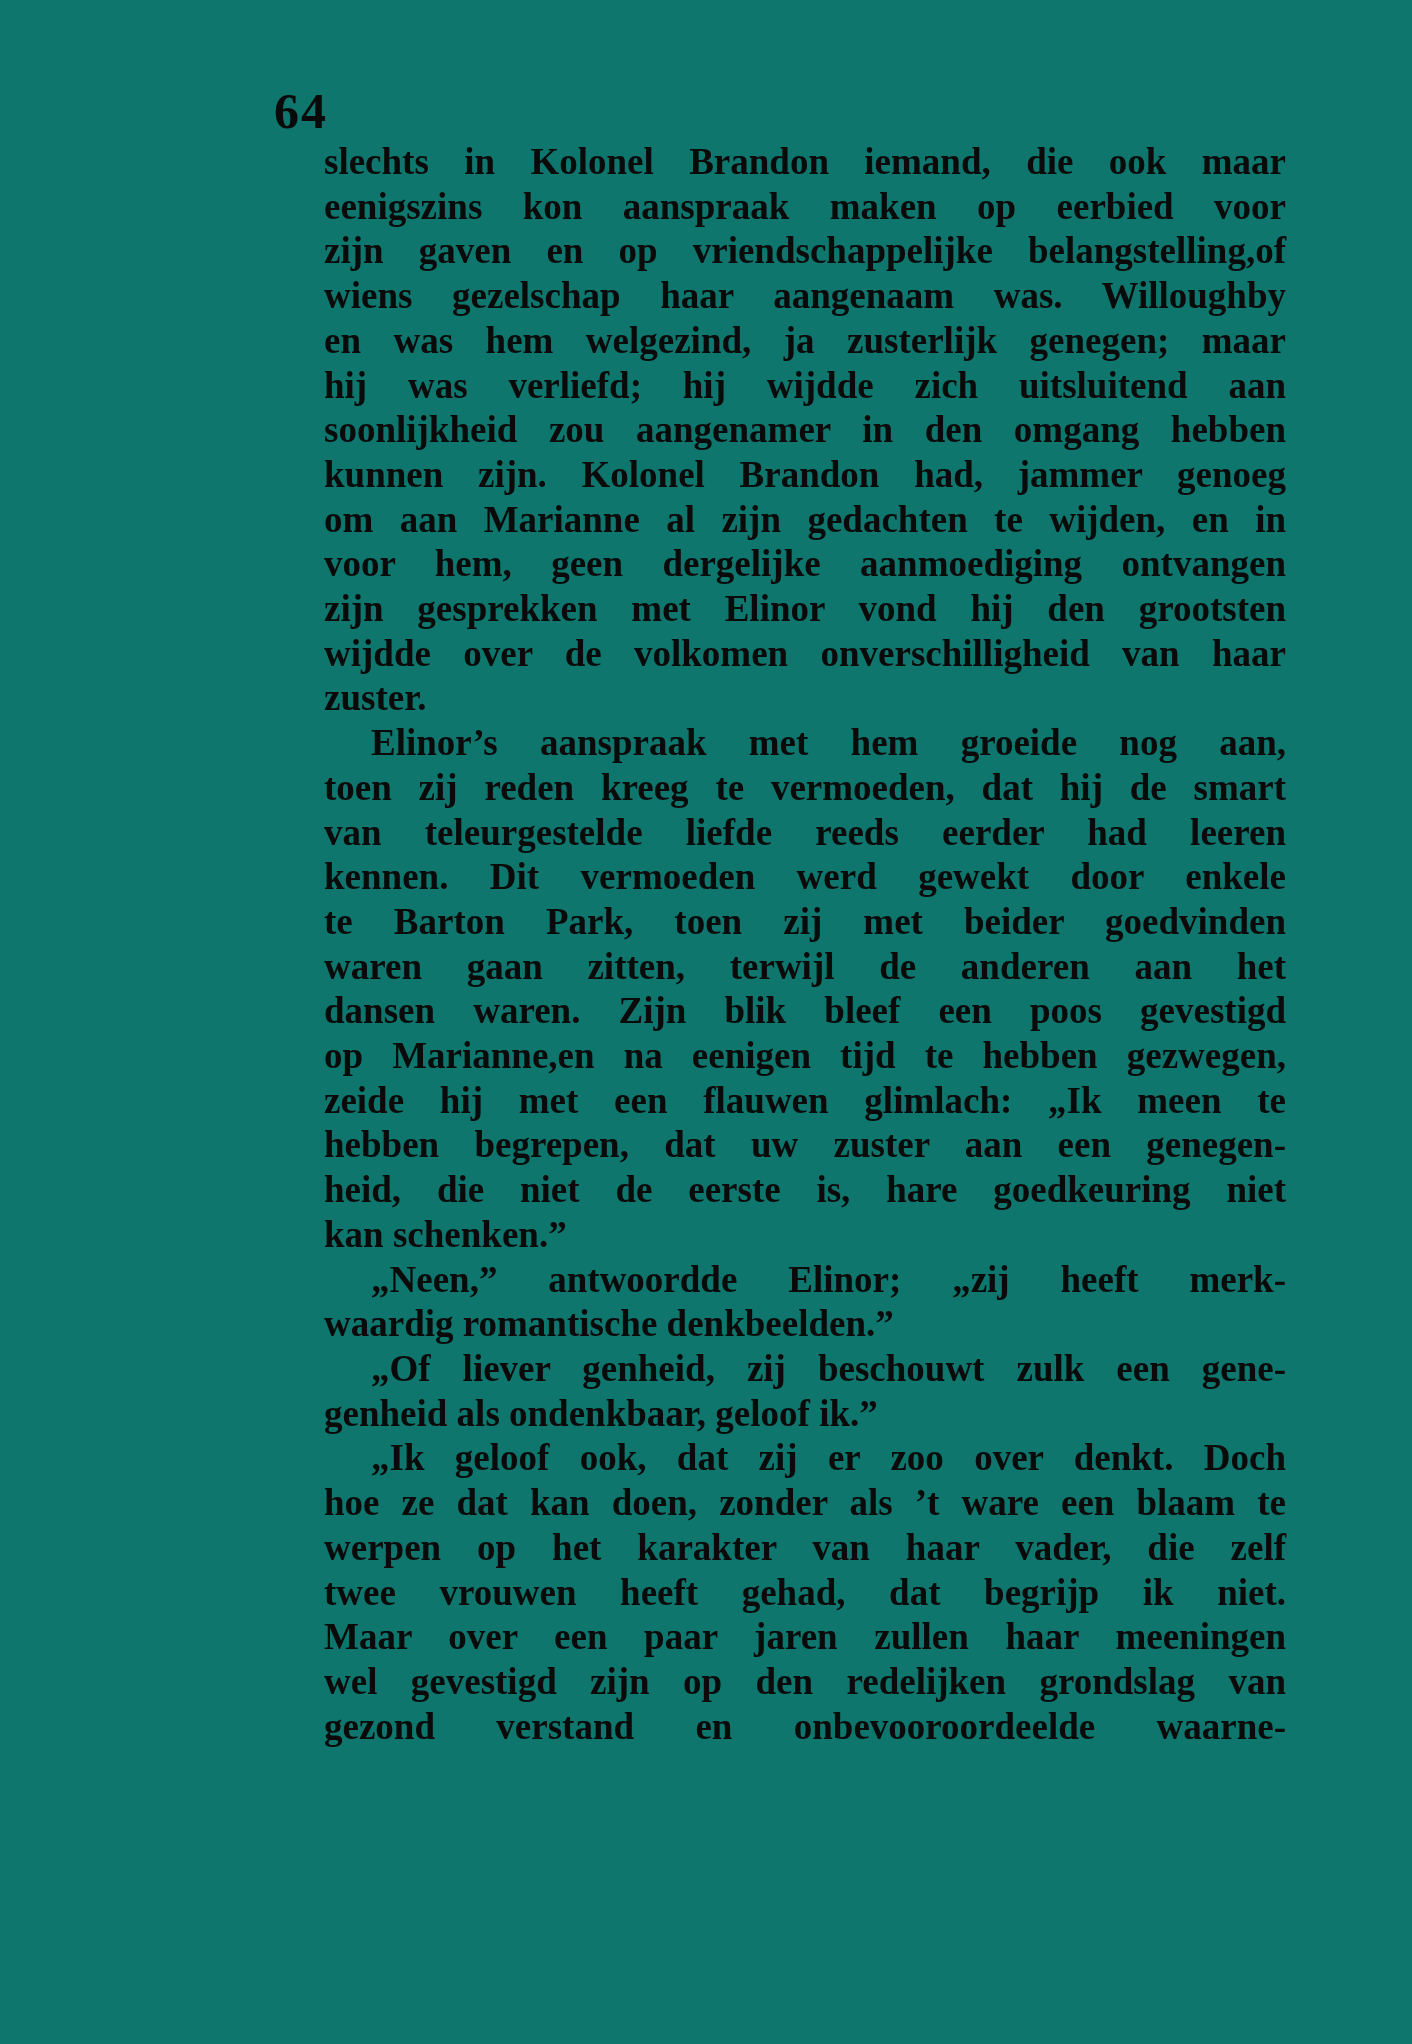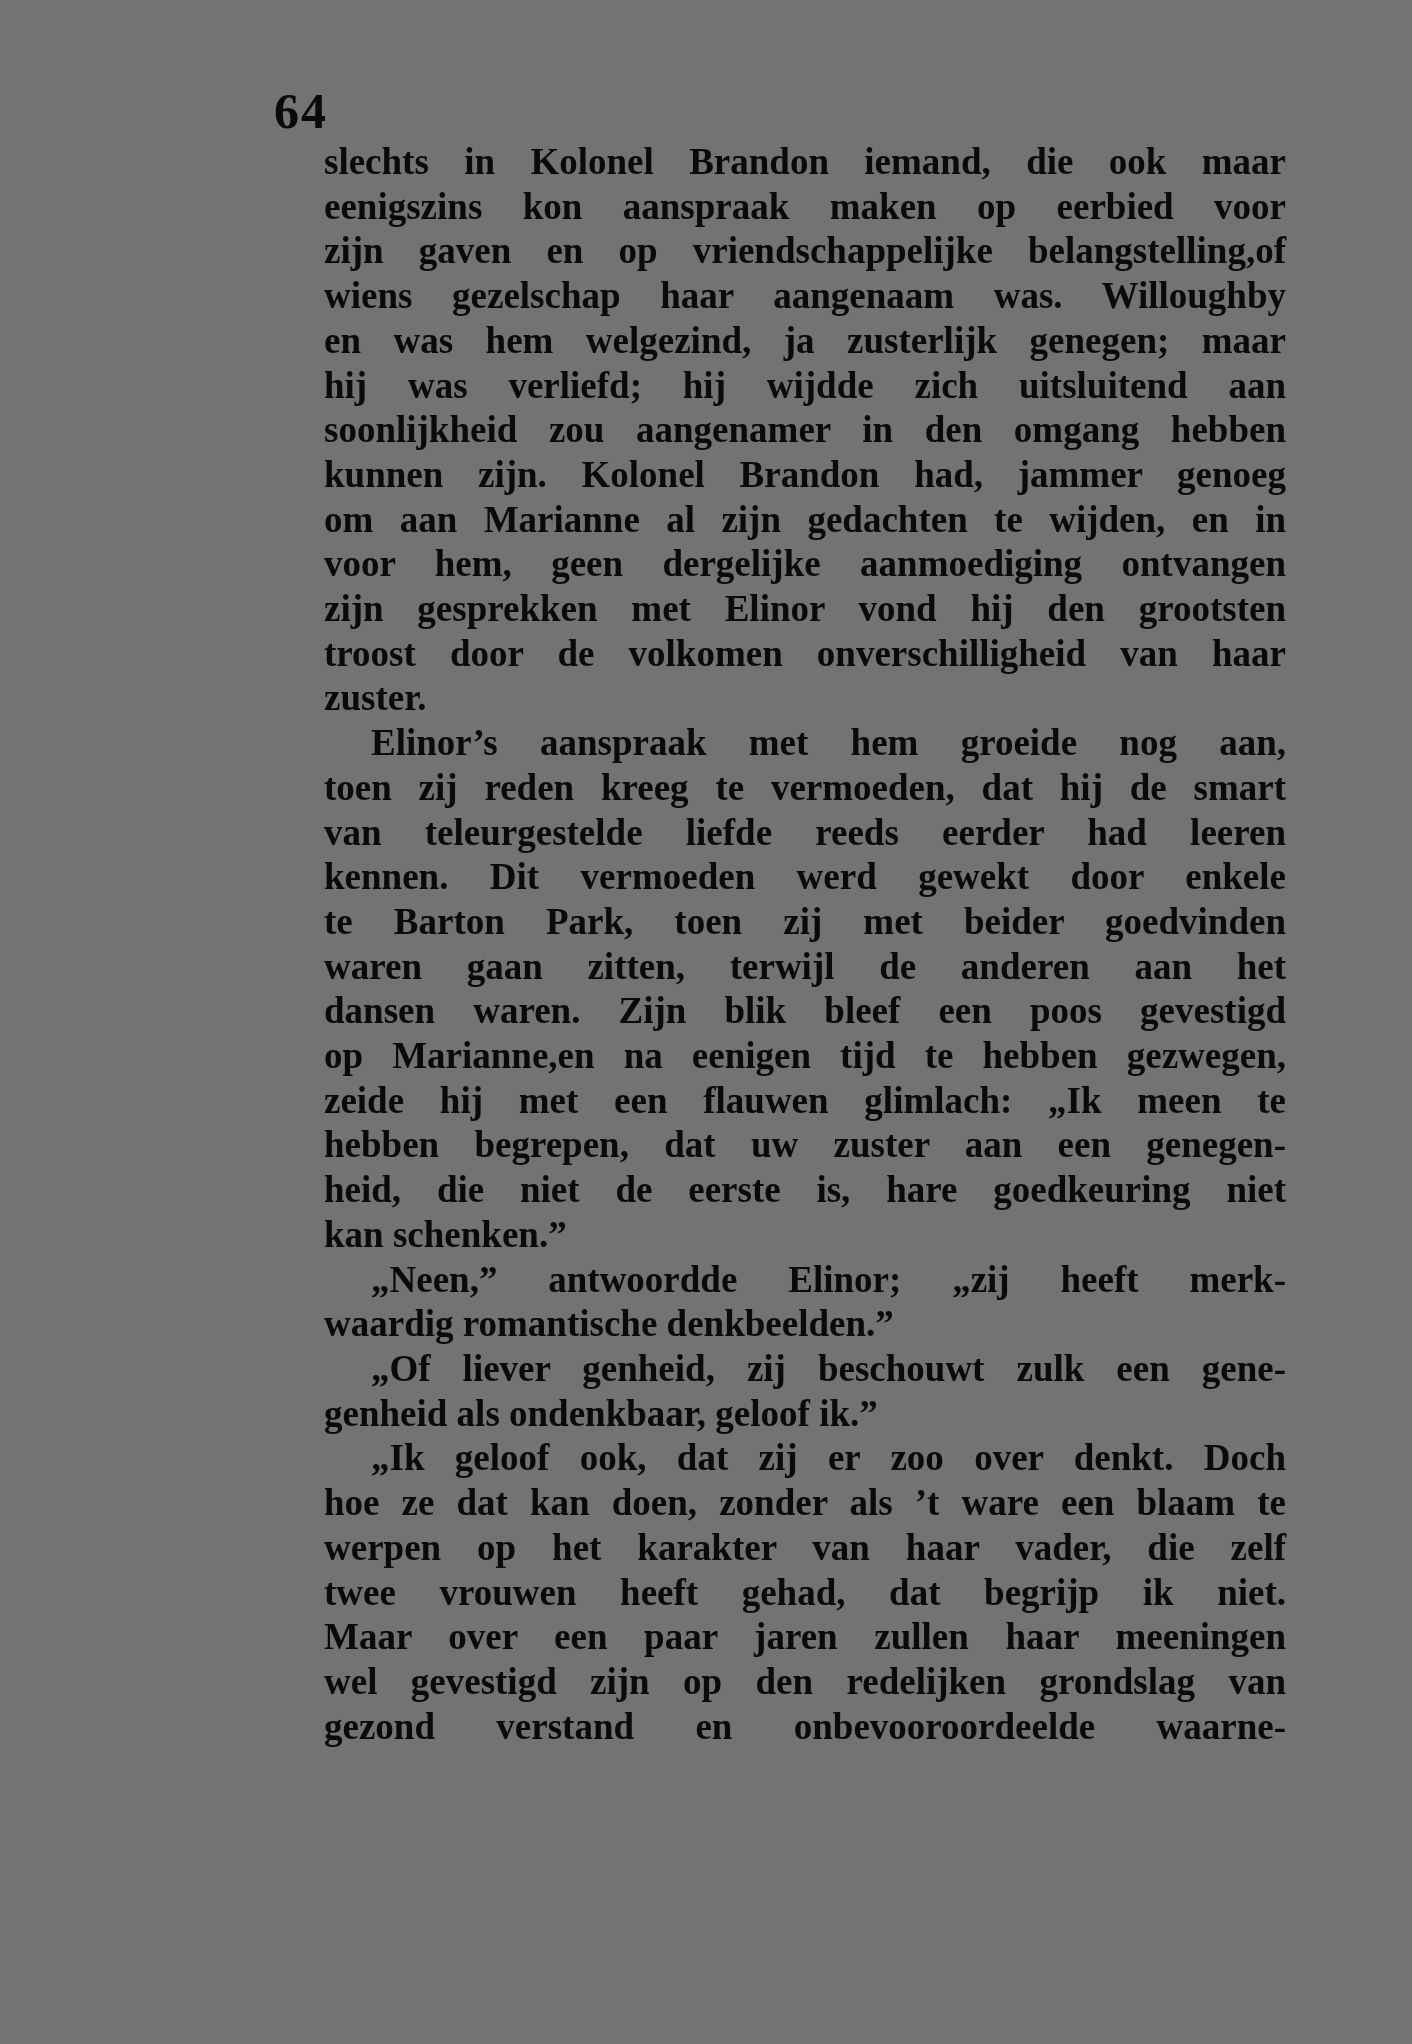--- a/index.html
+++ b/index.html
@@ -4,21 +4,21 @@
 <style>
   html, body {
     margin: 0;
     padding: 0;
     background: #ffffff;
   }
   .page {
     position: relative;
     width: 1412px;
     height: 2044px;
-    background: #737373;
+    background: #0f766e;
     overflow: hidden;
     font-family: "Liberation Serif", "DejaVu Serif", serif;
     color: #0a0a0a;
   }
   .page-number {
     position: absolute;
     left: 274px;
     top: 86px;
     font-size: 50px;
     font-weight: 700;
@@ -64,21 +64,21 @@
         <div class="line">eenigszins kon aanspraak maken op eerbied voor</div>
         <div class="line">zijn gaven en op vriendschappelijke belangstelling,of</div>
         <div class="line">wiens gezelschap haar aangenaam was. Willoughby</div>
         <div class="line">en was hem welgezind, ja zusterlijk genegen; maar</div>
         <div class="line">hij was verliefd; hij wijdde zich uitsluitend aan</div>
         <div class="line">soonlijkheid zou aangenamer in den omgang hebben</div>
         <div class="line">kunnen zijn. Kolonel Brandon had, jammer genoeg</div>
         <div class="line">om aan Marianne al zijn gedachten te wijden, en in</div>
         <div class="line">voor hem, geen dergelijke aanmoediging ontvangen</div>
         <div class="line">zijn gesprekken met Elinor vond hij den grootsten</div>
-        <div class="line">troost door de volkomen onverschilligheid van haar</div>
+        <div class="line">wijdde over de volkomen onverschilligheid van haar</div>
         <div class="line para-end">zuster.</div>
       </div>
       <div class="para">
         <div class="line indent">Elinor’s aanspraak met hem groeide nog aan,</div>
         <div class="line">toen zij reden kreeg te vermoeden, dat hij de smart</div>
         <div class="line">van teleurgestelde liefde reeds eerder had leeren</div>
         <div class="line">kennen. Dit vermoeden werd gewekt door enkele</div>
         <div class="line">te Barton Park, toen zij met beider goedvinden</div>
         <div class="line">waren gaan zitten, terwijl de anderen aan het</div>
         <div class="line">dansen waren. Zijn blik bleef een poos gevestigd</div>

